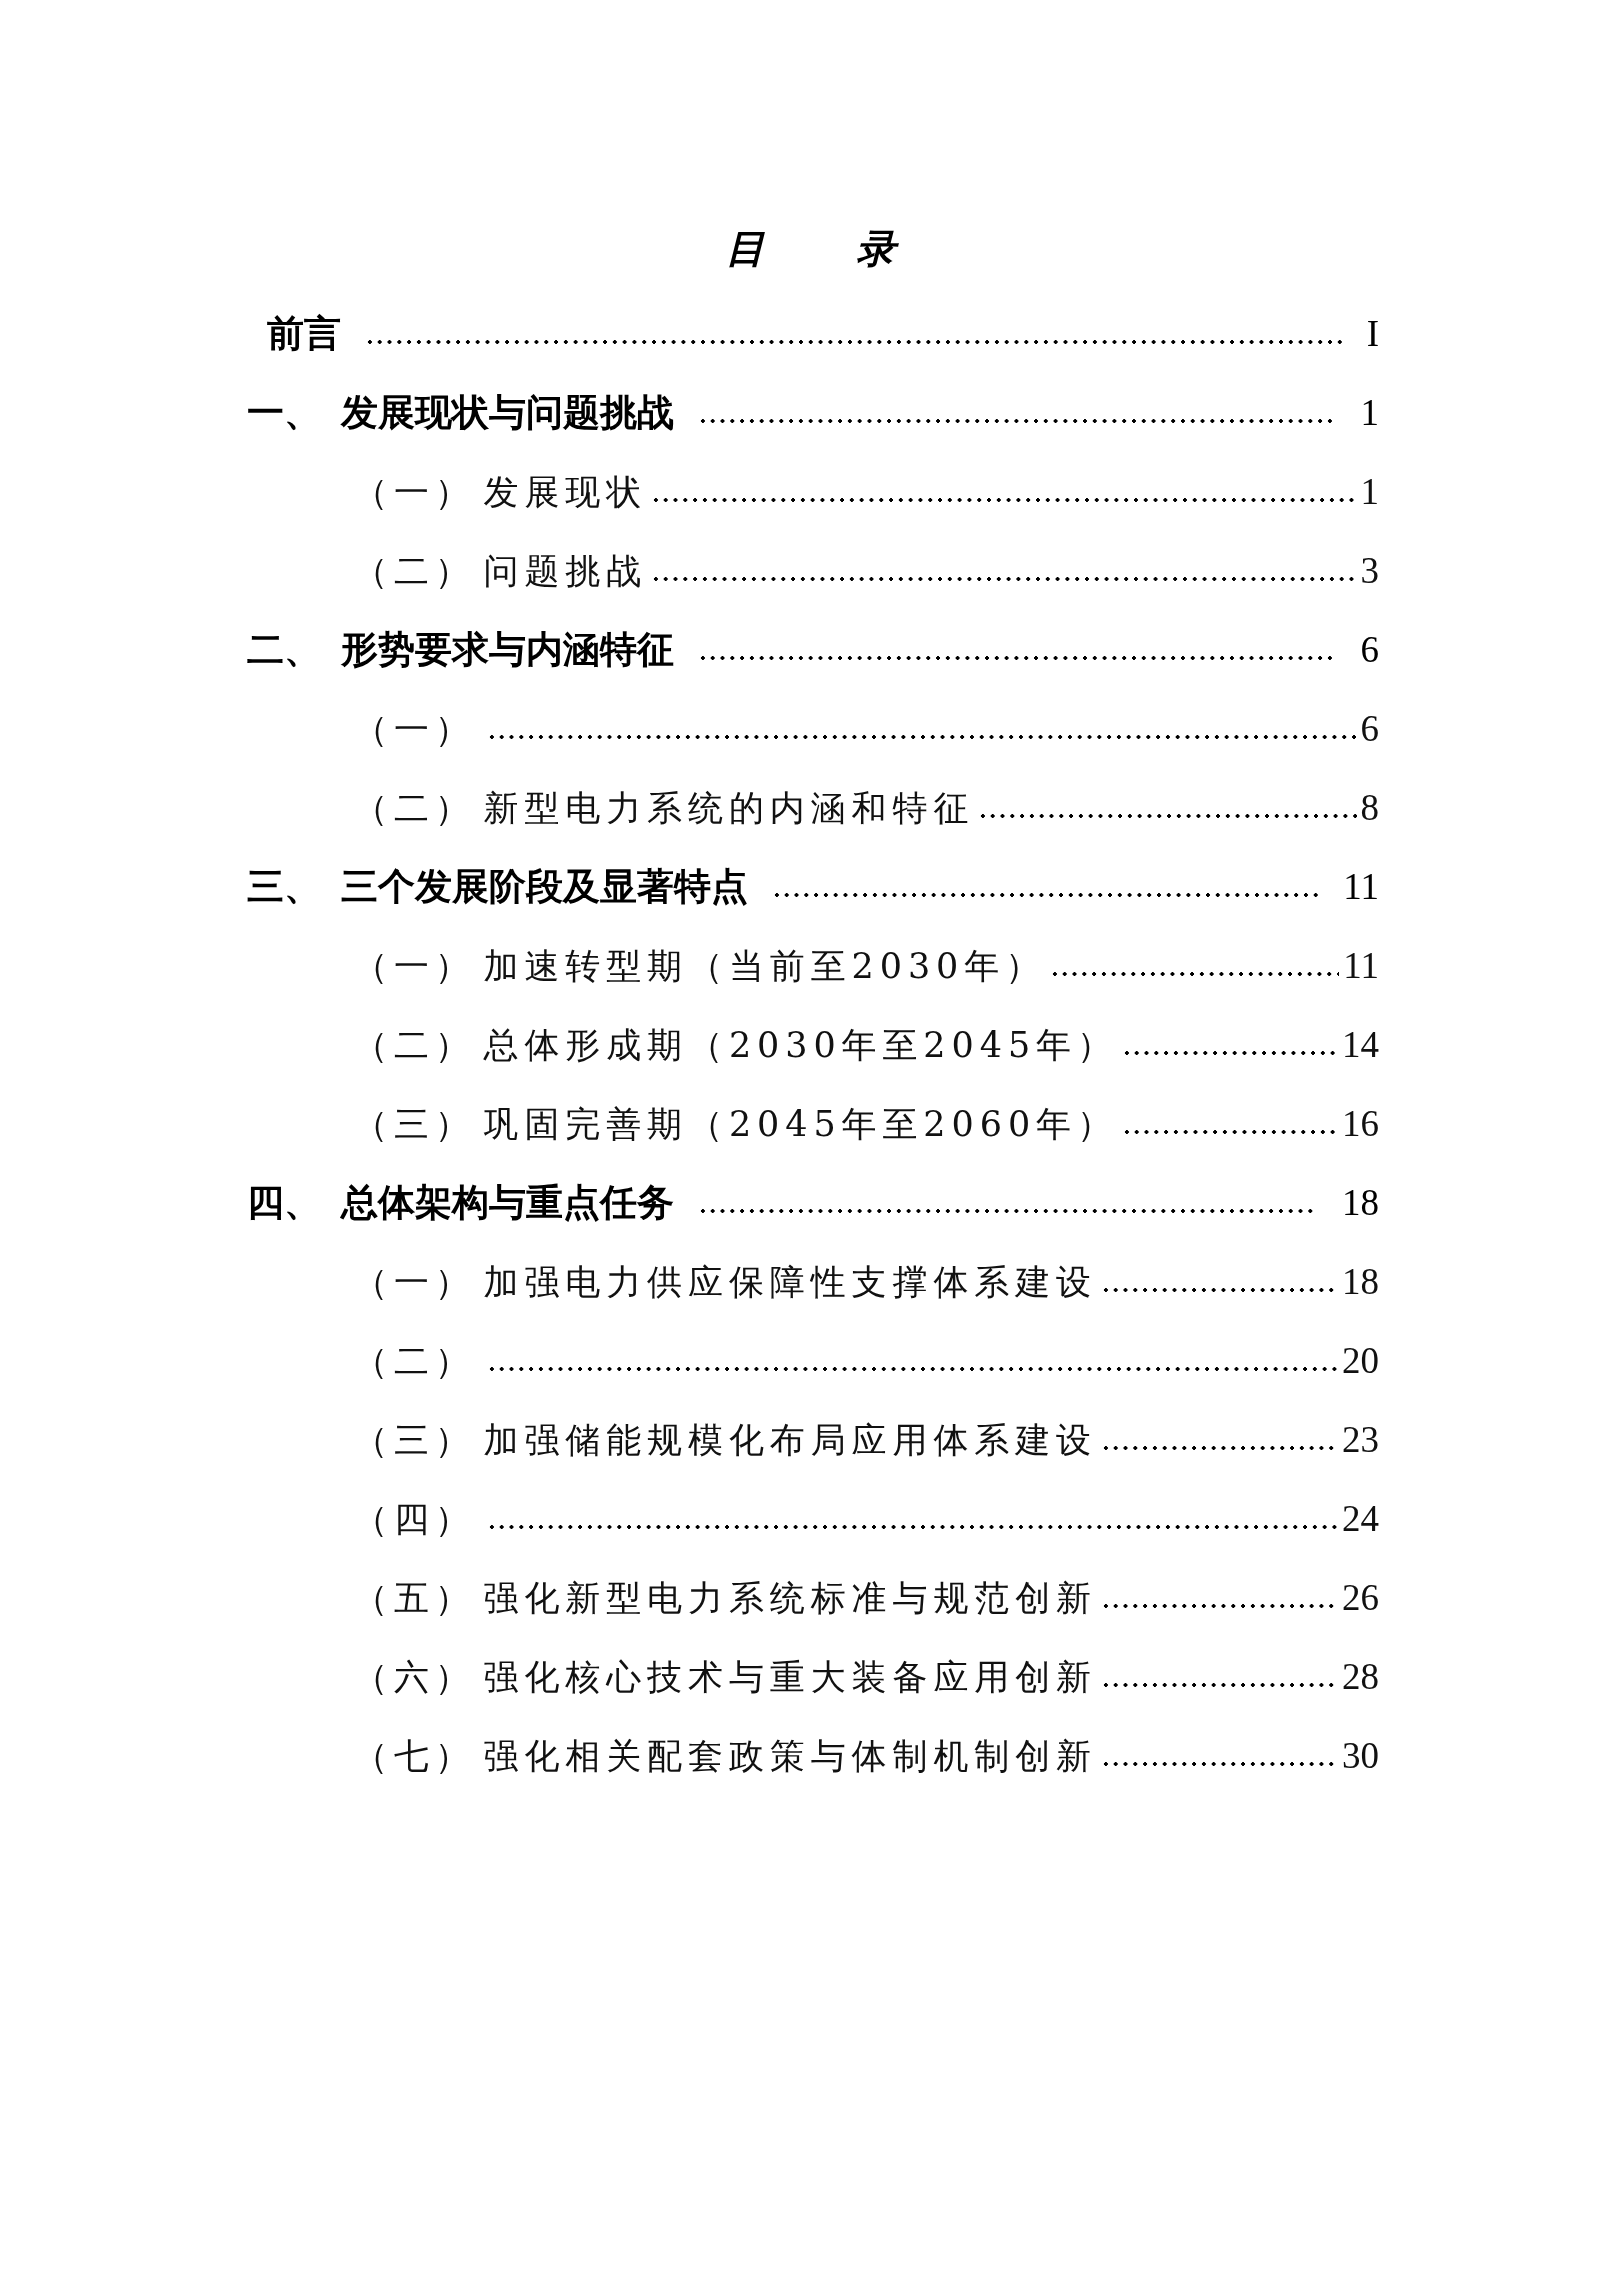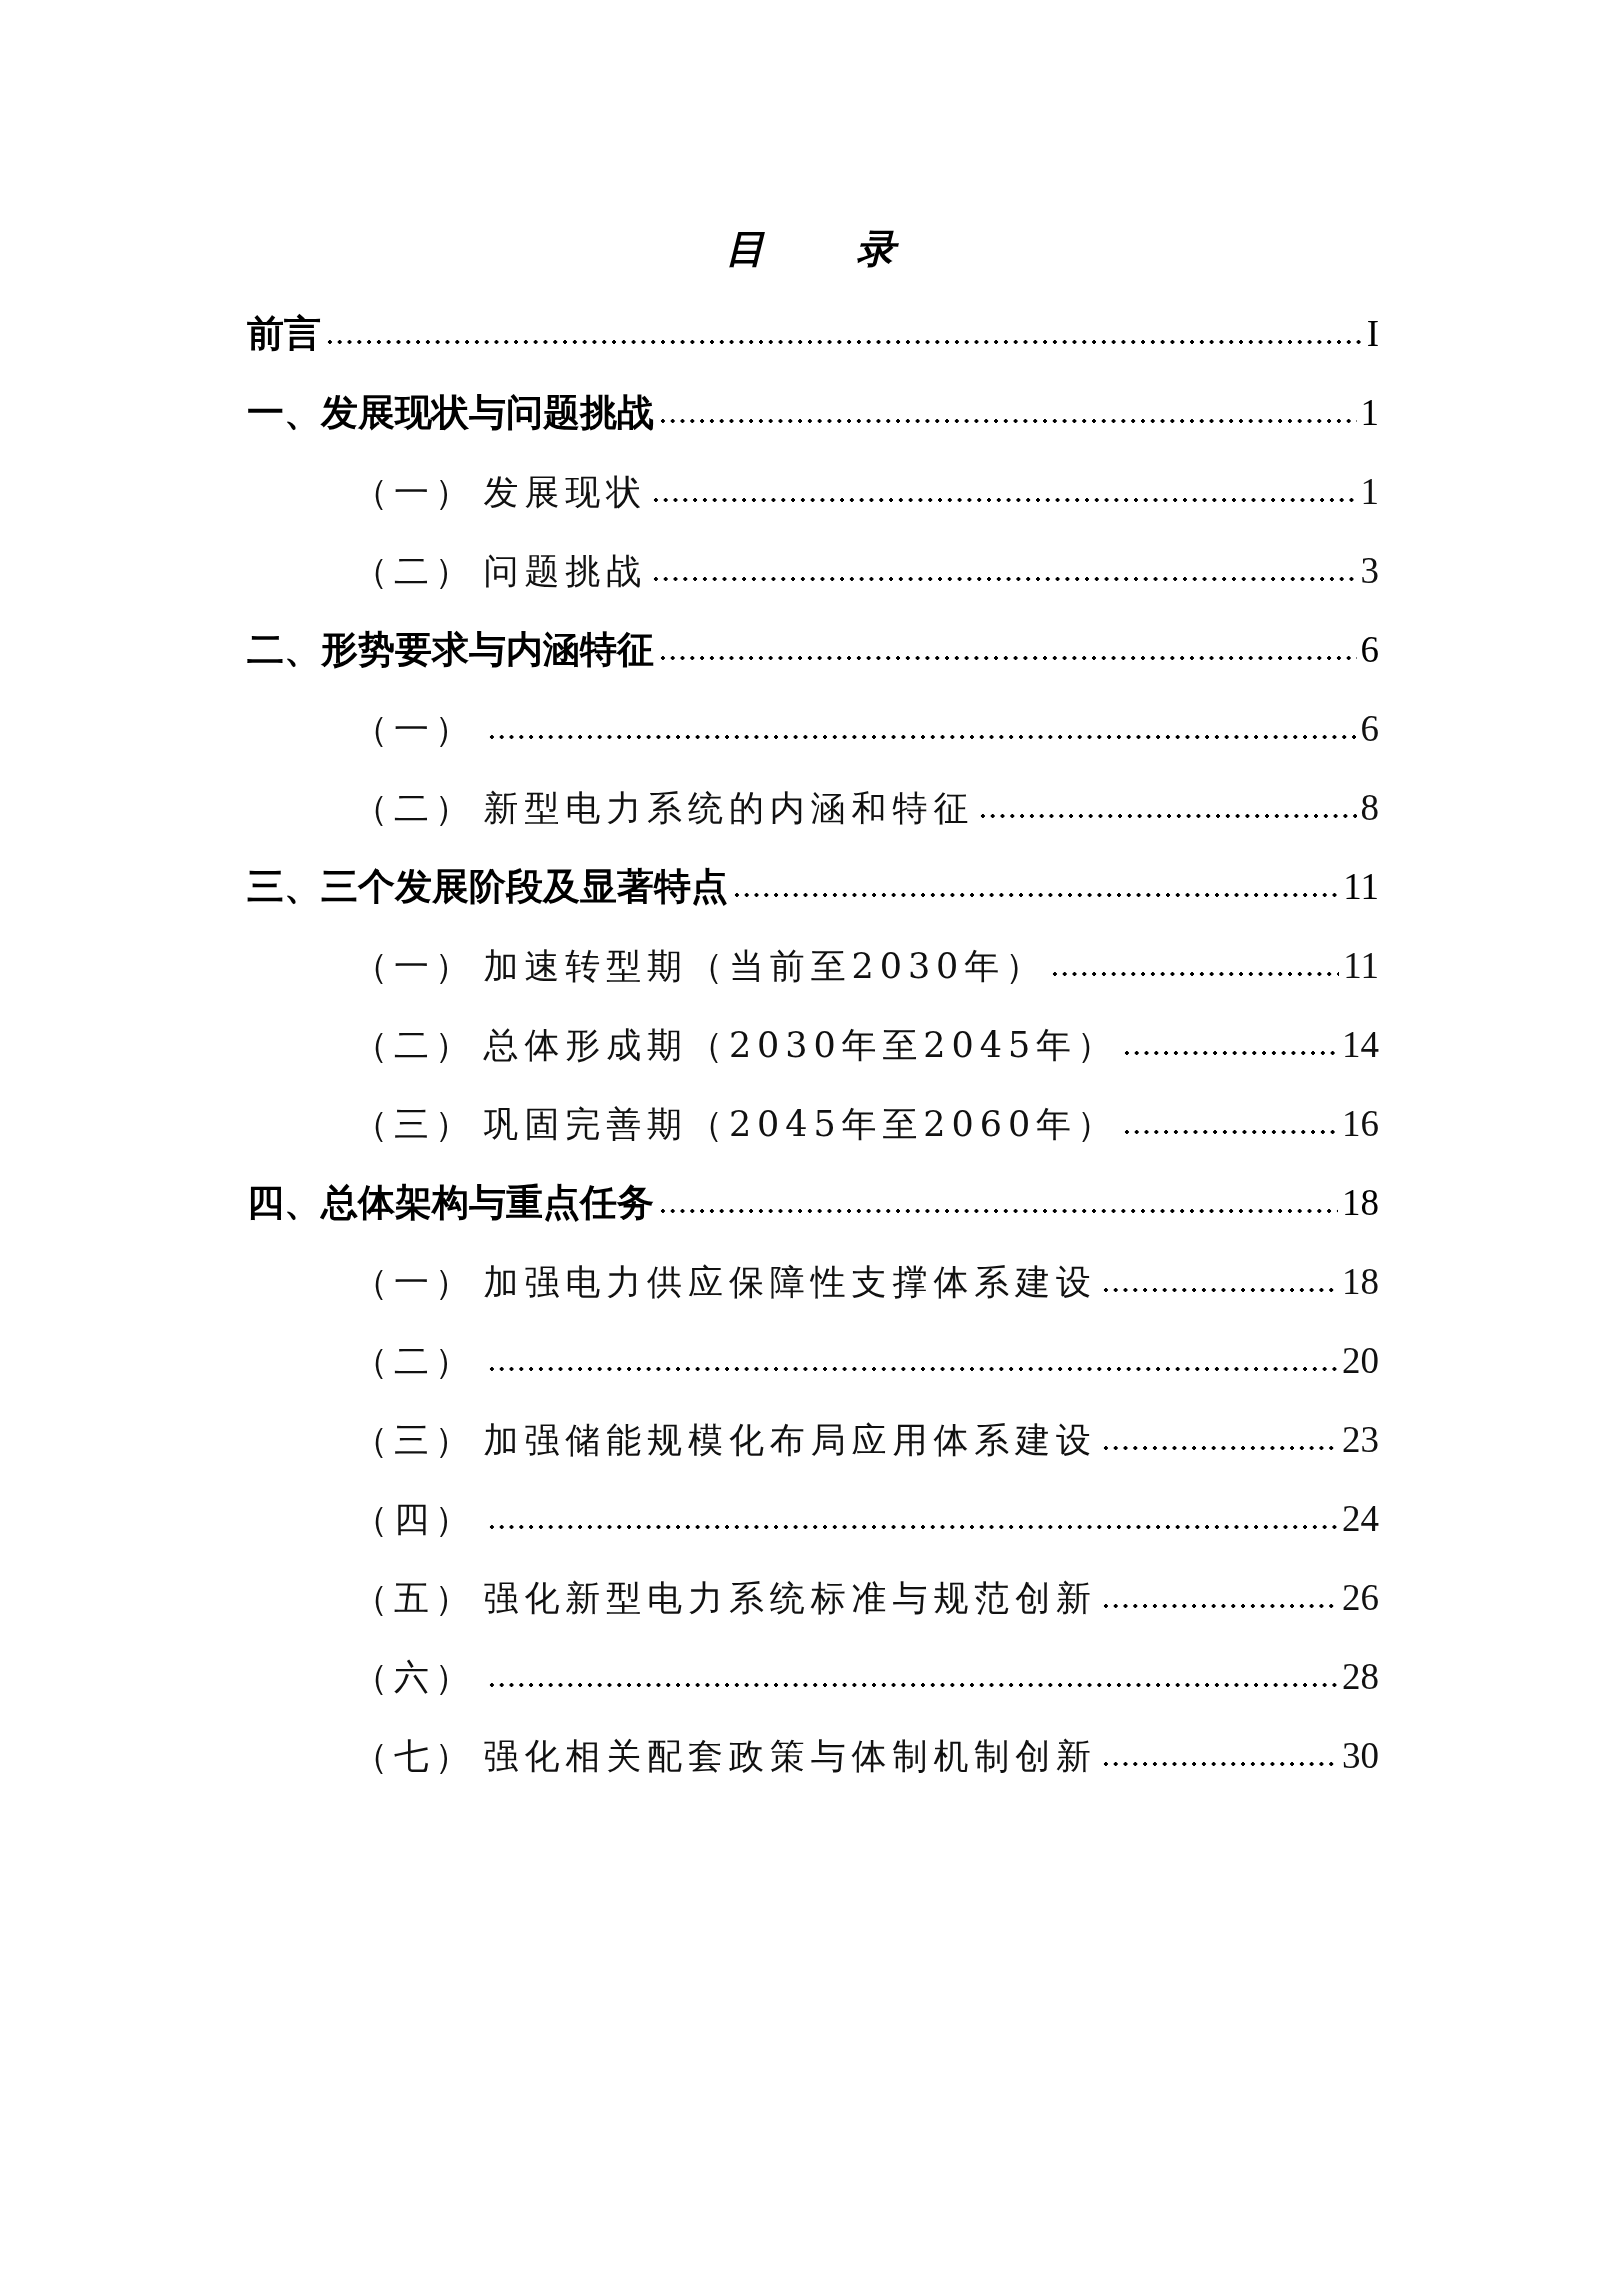--- a/index.html
+++ b/index.html
@@ -7,21 +7,21 @@
   .title {
     position: absolute; top: 222px; left: 0; width: 1621px; text-align: center;
     font-family: "DejaVu Sans", sans-serif; font-size: 39px; font-weight: bold;
     letter-spacing: 39px; text-indent: 39px; font-style: italic;
   }
   .toc { position: absolute; top: 294px; left: 247px; width: 1132px; margin: 0; padding: 0; list-style: none; }
   .row {
     display: flex; align-items: baseline; height: 79px; line-height: 79px;
     box-sizing: border-box; white-space: nowrap;
   }
-  .row.l1 { font-family: "DejaVu Sans", sans-serif; font-size: 37px; font-weight: bold; }
+  .row.l1 { font-family: "DejaVu Sans", sans-serif; font-size: 37px; font-weight: bold; gap: 20px; }
   .row.l2 {
     padding-left: 106px; font-family: "DejaVu Serif", serif; font-size: 35px;
     font-weight: normal; letter-spacing: 5.9px; color: #111;
   }
   .num { flex: 0 0 auto; }
   .row.l2 .num { margin-right: 7.8px; }
   .label { flex: 0 0 auto; }
   .leader {
     flex: 1 1 auto; margin: 0 3.9px; height: 3.9px; align-self: baseline;
     background-image: radial-gradient(circle, #000 1.6px, transparent 2px);
@@ -130,20 +130,21 @@
     <span class="page">24</span>
   </li>
   <li class="row l2">
     <span class="num">（五）</span>
     <span class="label">强化新型电力系统标准与规范创新</span>
     <span class="leader"></span>
     <span class="page">26</span>
   </li>
   <li class="row l2">
     <span class="num">（六）</span>
+    <span class="label">强化核心技术与重大装备应用创新</span>
     <span class="leader"></span>
     <span class="page">28</span>
   </li>
   <li class="row l2">
     <span class="num">（七）</span>
     <span class="label">强化相关配套政策与体制机制创新</span>
     <span class="leader"></span>
     <span class="page">30</span>
   </li>
 </ul>

